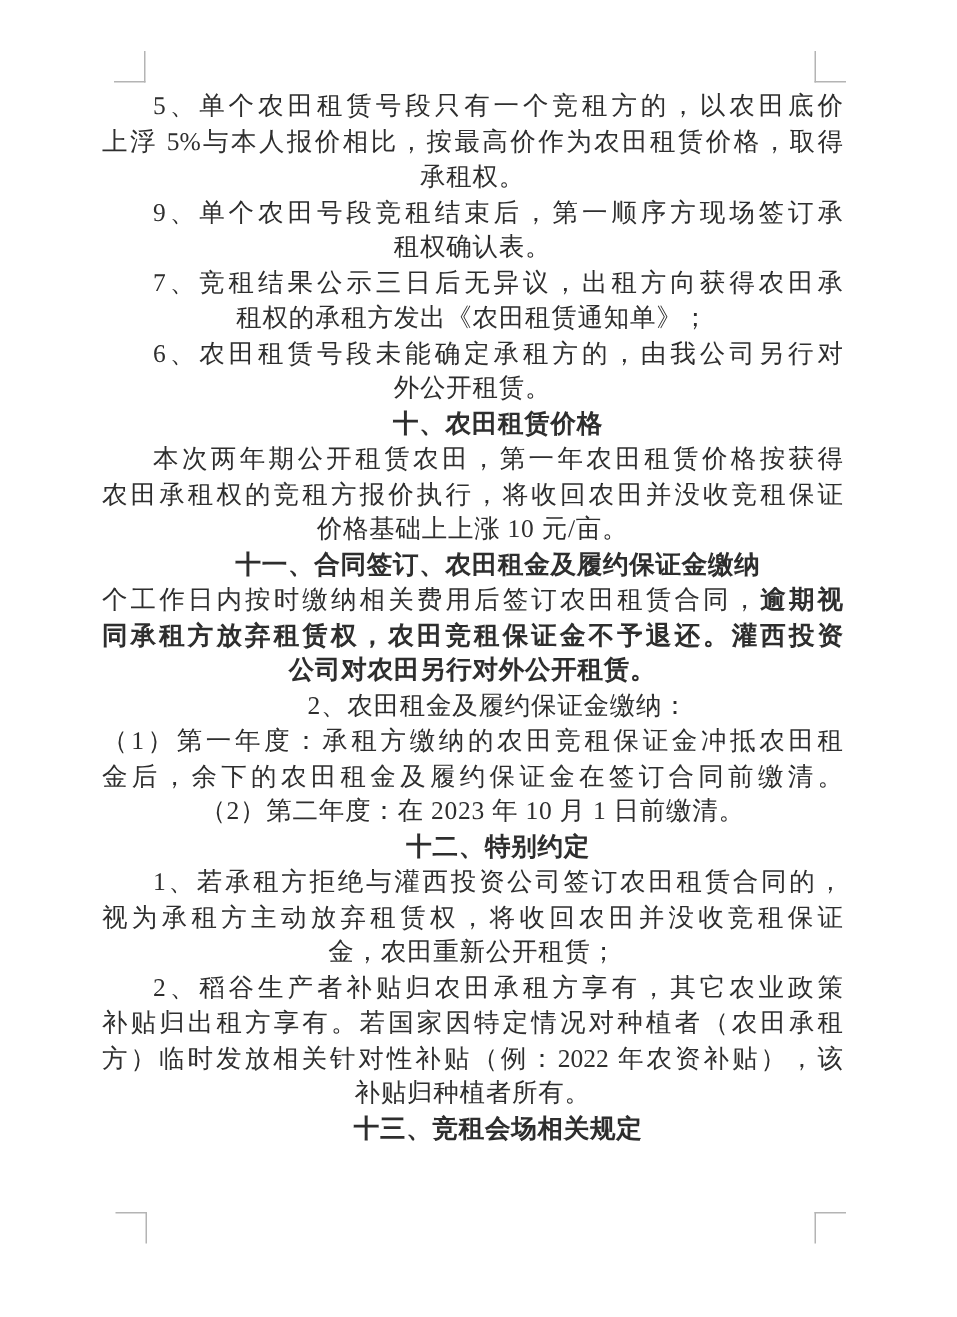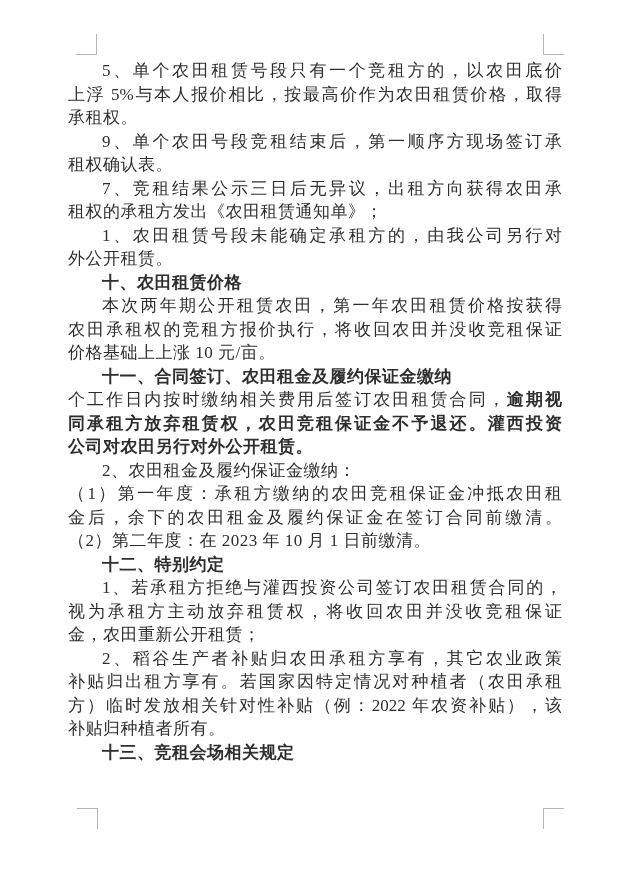--- a/index.html
+++ b/index.html
@@ -21,20 +21,21 @@
     left: 68px;
     top: 59px;
     width: 494px;
   }
   .line {
     font-size: 17px;
     height: 23.5px;
     line-height: 23.5px;
     white-space: nowrap;
     letter-spacing: 0.5px;
+    text-align: center;
   }
   .line.just {
     white-space: normal;
     text-align: justify;
     text-align-last: justify;
     letter-spacing: 0;
     overflow: hidden;
   }
   .line.ind {
     padding-left: 34px;
@@ -63,21 +64,21 @@
   <span class="crop br"></span>
 
   <div class="doc-body">
       <div class="line ind just"><span>5、单个农田租赁号段只有一个竞租方的，以农田底价</span></div>
       <div class="line just"><span>上浮 5%与本人报价相比，按最高价作为农田租赁价格，取得</span></div>
       <div class="line"><span>承租权。</span></div>
       <div class="line ind just"><span>9、单个农田号段竞租结束后，第一顺序方现场签订承</span></div>
       <div class="line"><span>租权确认表。</span></div>
       <div class="line ind just"><span>7、竞租结果公示三日后无异议，出租方向获得农田承</span></div>
       <div class="line"><span>租权的承租方发出《农田租赁通知单》；</span></div>
-      <div class="line ind just"><span>1、农田租赁号段未能确定承租方的，由我公司另行对</span></div>
+      <div class="line ind just"><span>6、农田租赁号段未能确定承租方的，由我公司另行对</span></div>
       <div class="line"><span>外公开租赁。</span></div>
       <div class="line ind"><span class="b">十、农田租赁价格</span></div>
       <div class="line ind just"><span>本次两年期公开租赁农田，第一年农田租赁价格按获得</span></div>
       <div class="line just"><span>农田承租权的竞租方报价执行，将收回农田并没收竞租保证</span></div>
       <div class="line"><span>价格基础上上涨 10 元/亩。</span></div>
       <div class="line ind"><span class="b">十一、合同签订、农田租金及履约保证金缴纳</span></div>
       <div class="line just"><span>个工作日内按时缴纳相关费用后签订农田租赁合同，</span><span class="b">逾期视</span></div>
       <div class="line just"><span class="b">同承租方放弃租赁权，农田竞租保证金不予退还。灌西投资</span></div>
       <div class="line"><span class="b">公司对农田另行对外公开租赁。</span></div>
       <div class="line ind"><span>2、农田租金及履约保证金缴纳：</span></div>

